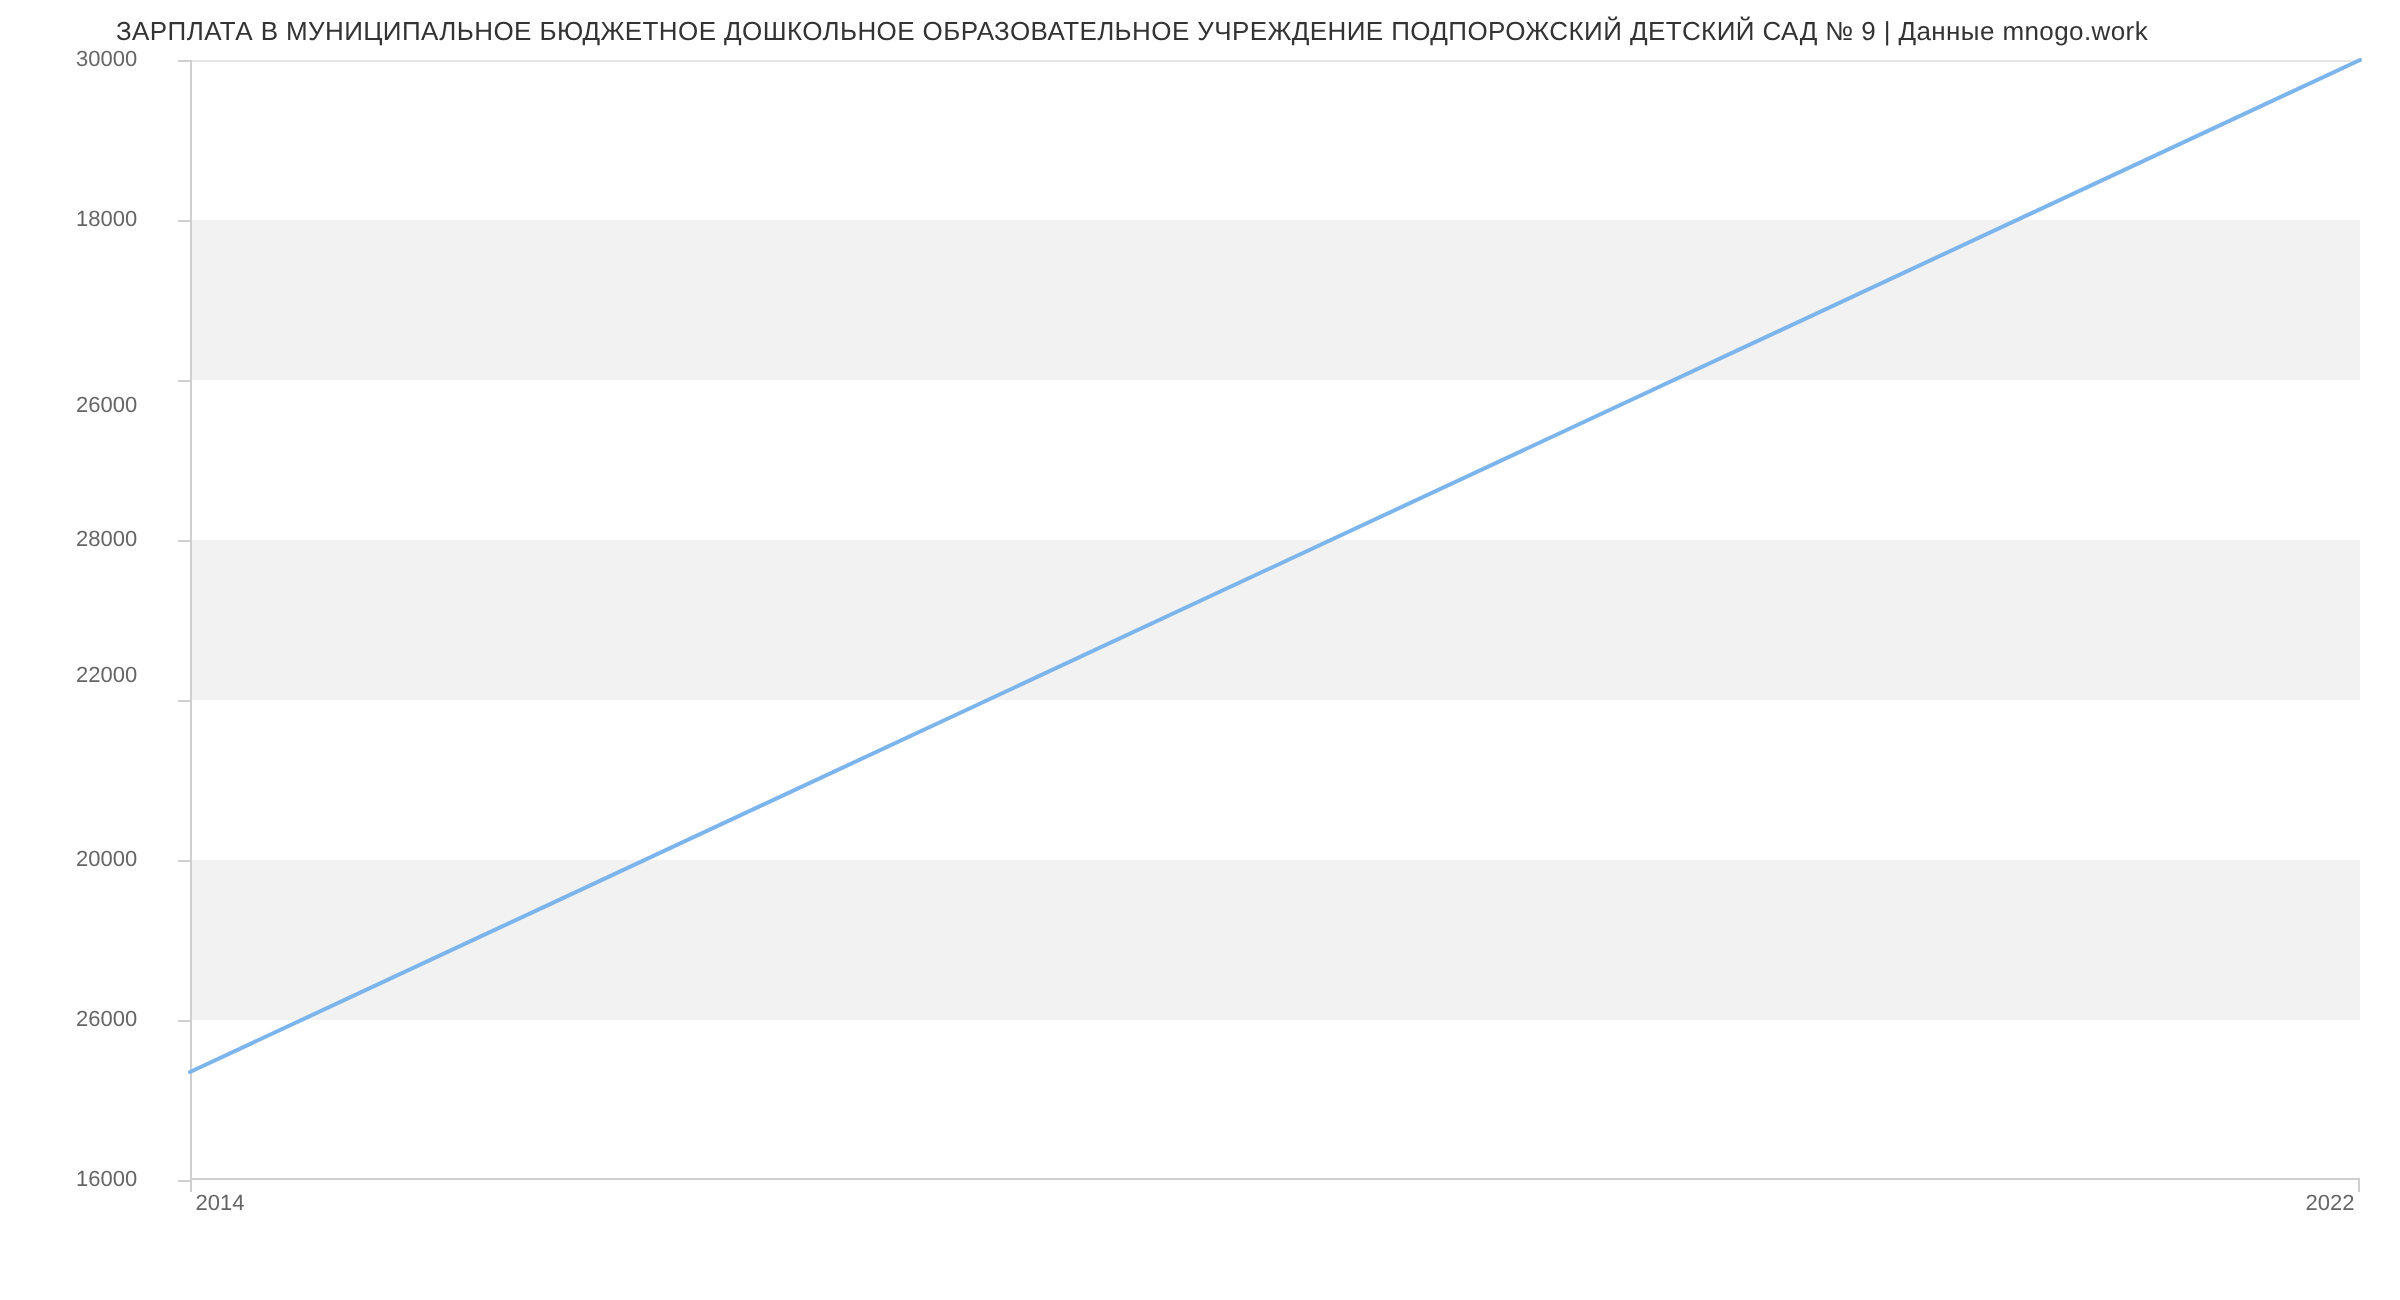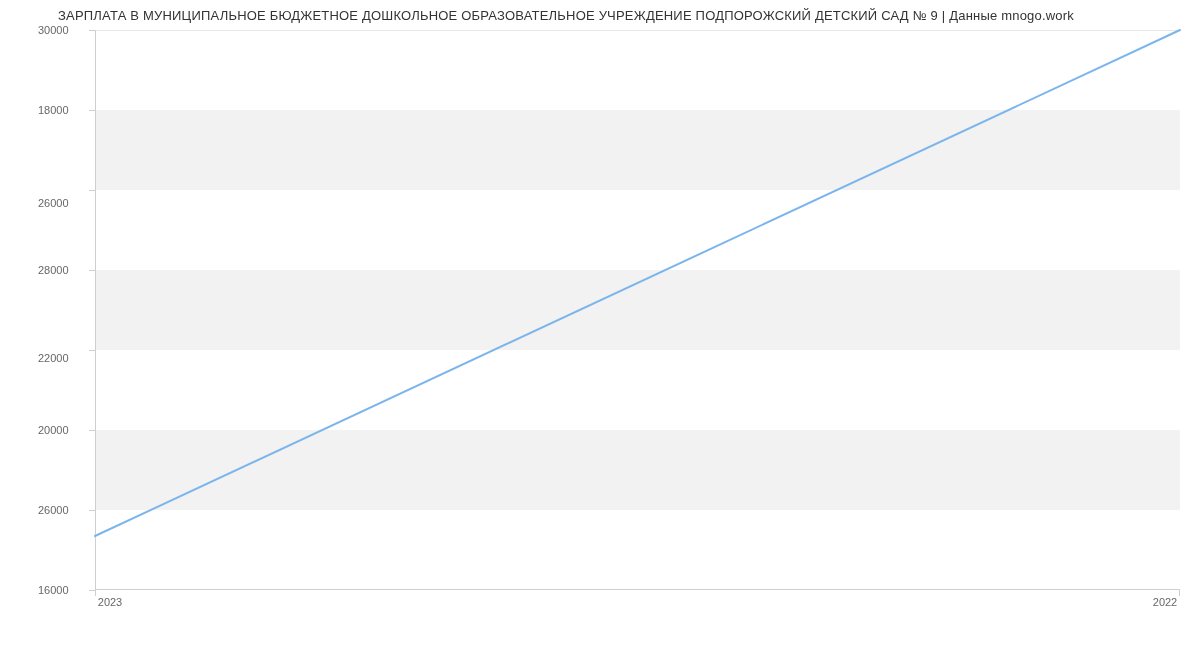--- a/index.html
+++ b/index.html
@@ -115,36 +115,36 @@
 </head>
 <body>
 
 <div class="chart-wrap">
 
   <div class="title">ЗАРПЛАТА В МУНИЦИПАЛЬНОЕ БЮДЖЕТНОЕ ДОШКОЛЬНОЕ ОБРАЗОВАТЕЛЬНОЕ УЧРЕЖДЕНИЕ ПОДПОРОЖСКИЙ ДЕТСКИЙ САД № 9 | Данные mnogo.work</div>
 
   <div class="ytick" style="top:590px">16000</div>
   <div class="ytick" style="top:510px">26000</div>
   <div class="ytick" style="top:430px">20000</div>
-  <div class="ytick" style="top:358px">22000</div>
+  <div class="ytick" style="top:338px">22000</div>
   <div class="ytick" style="top:270px">28000</div>
   <div class="ytick" style="top:203px">26000</div>
   <div class="ytick" style="top:110px">18000</div>
   <div class="ytick" style="top:30px">30000</div>
 
   <div class="ytick-mark" style="top:590px"></div>
   <div class="ytick-mark" style="top:510px"></div>
   <div class="ytick-mark" style="top:430px"></div>
   <div class="ytick-mark" style="top:350px"></div>
   <div class="ytick-mark" style="top:270px"></div>
   <div class="ytick-mark" style="top:190px"></div>
   <div class="ytick-mark" style="top:110px"></div>
   <div class="ytick-mark" style="top:30px"></div>
 
-  <div class="xtick" style="left:110px">2023</div>
+  <div class="xtick" style="left:110px">2014</div>
   <div class="xtick" style="left:1165px">2022</div>
 
   <div class="xtick-mark" style="left:95px"></div>
   <div class="xtick-mark" style="left:1179px"></div>
 
   <div class="plot">
 
     <div class="band" style="top:400px;height:80px"></div>
 
     <div class="band" style="top:240px;height:80px"></div>

